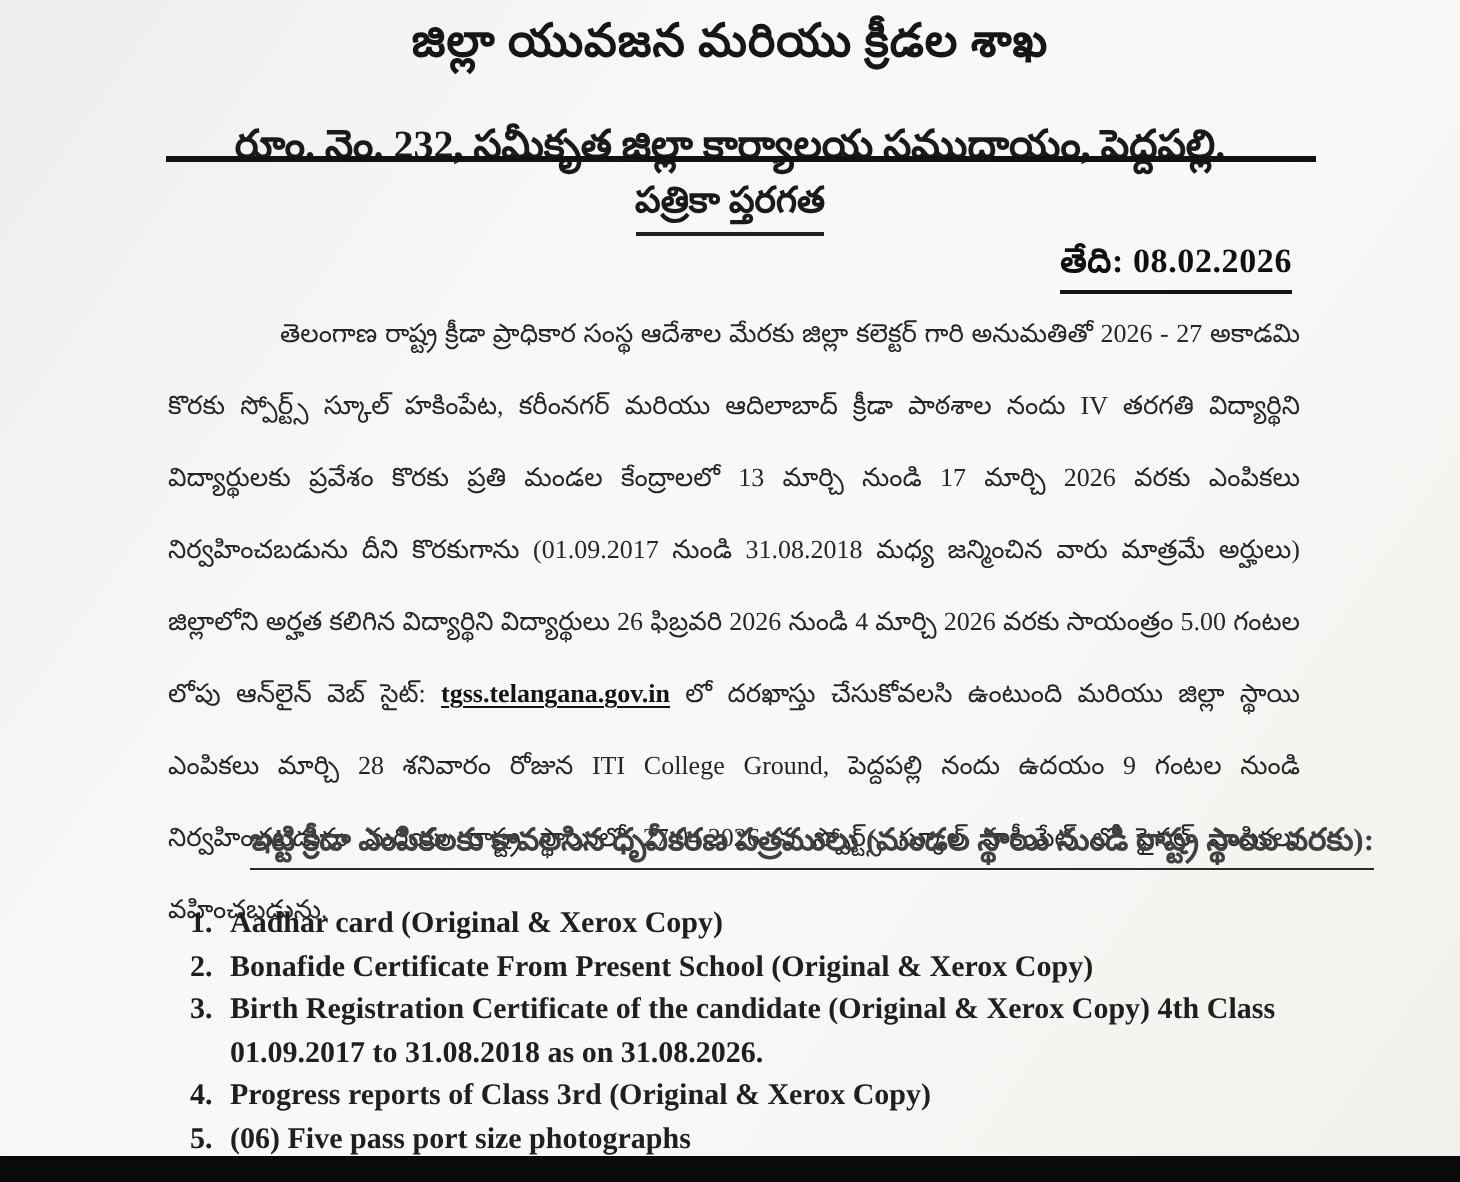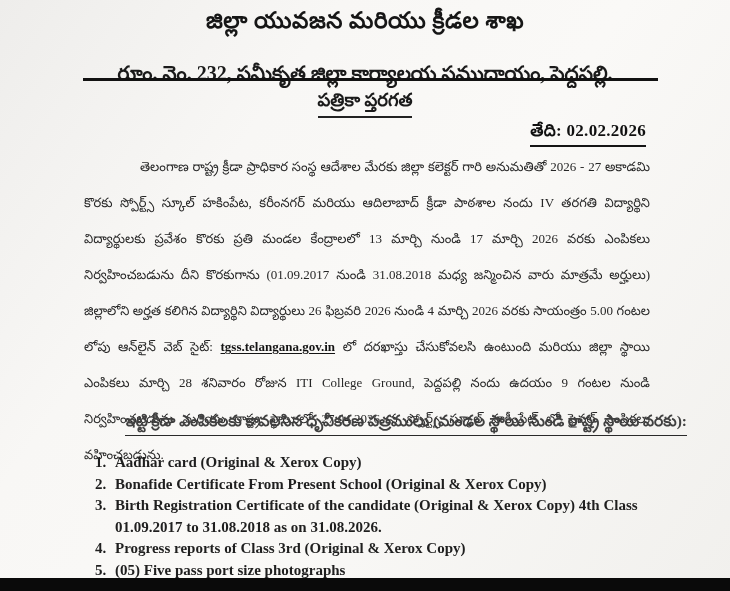--- a/index.html
+++ b/index.html
@@ -77,21 +77,21 @@
   <h1 class="doc-title">జిల్లా యువజన మరియు క్రీడల శాఖ</h1>
 
   <div class="address-line">రూం. నెం. 232, సమీకృత జిల్లా కార్యాలయ సముదాయం, పెద్దపల్లి.</div>
 
   <div class="head-rule"></div>
 
   <div class="press-heading-wrap">
     <span class="press-heading">పత్రికా ప్తరగత</span>
   </div>
 
-  <div class="date-line">తేది: 02.02.2026</div>
+  <div class="date-line">తేది: 08.02.2026</div>
 
   <p class="body-paragraph"><span>తెలంగాణ రాష్ట్ర క్రీడా ప్రాధికార సంస్థ ఆదేశాల మేరకు జిల్లా కలెక్టర్ గారి అనుమతితో 2026 - 27 అకాడమి కొరకు స్పోర్ట్స్ స్కూల్ హకింపేట, కరీంనగర్ మరియు ఆదిలాబాద్ క్రీడా పాఠశాల నందు IV తరగతి విద్యార్థిని విద్యార్థులకు ప్రవేశం కొరకు ప్రతి మండల కేంద్రాలలో 13 మార్చి నుండి 17 మార్చి 2026 వరకు ఎంపికలు నిర్వహించబడును దీని కొరకుగాను (01.09.2017 నుండి 31.08.2018 మధ్య జన్మించిన వారు మాత్రమే అర్హులు) జిల్లాలోని అర్హత కలిగిన విద్యార్థిని విద్యార్థులు 26 ఫిబ్రవరి 2026 నుండి 4 మార్చి 2026 వరకు సాయంత్రం 5.00 గంటల లోపు ఆన్‌లైన్ వెబ్ సైట్: </span><span class="website-link">tgss.telangana.gov.in</span><span> లో దరఖాస్తు చేసుకోవలసి ఉంటుంది మరియు జిల్లా స్థాయి ఎంపికలు మార్చి 28 శనివారం రోజున ITI College Ground, పెద్దపల్లి నందు ఉదయం 9 గంటల నుండి నిర్వహించబడును మరియు రాష్ట్ర స్థాయిలో 27.04.2026 న స్పోర్ట్స్ స్కూల్ హకీంపేట్ లో ఫైనల్ ఎంపికలు వహించబడును.</span></p>
 
   <div class="list-heading-wrap">
     <span class="list-heading">ఇట్టి క్రీడా ఎంపికలకు కావలసిన ధృవీకరణ పత్రములు (మండల స్థాయి నుండి రాష్ట్ర స్థాయి వరకు):</span>
   </div>
 
   <ol class="doc-list">
     <li>
       <span class="li-num">1.</span>
@@ -104,21 +104,21 @@
     <li>
       <span class="li-num">3.</span>
       <span class="li-text">Birth Registration Certificate of the candidate (Original &amp; Xerox Copy) 4th Class 01.09.2017 to 31.08.2018 as on 31.08.2026.</span>
     </li>
     <li>
       <span class="li-num">4.</span>
       <span class="li-text">Progress reports of Class 3rd (Original &amp; Xerox Copy)</span>
     </li>
     <li>
       <span class="li-num">5.</span>
-      <span class="li-text">(05) Five pass port size photographs</span>
+      <span class="li-text">(06) Five pass port size photographs</span>
     </li>
     <li>
       <span class="li-num">6.</span>
       <span class="li-text">Caste/ Community certificate latest (Original &amp; Xerox Copy)</span>
     </li>
   </ol>
 
   <div class="scan-bottom-bar"></div>
 
 </div>

